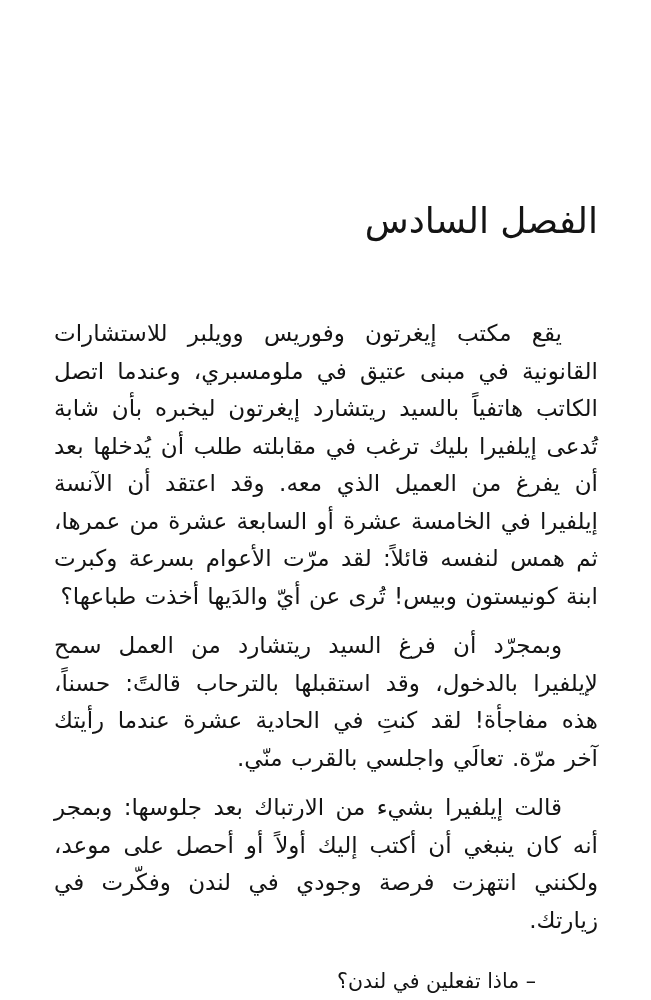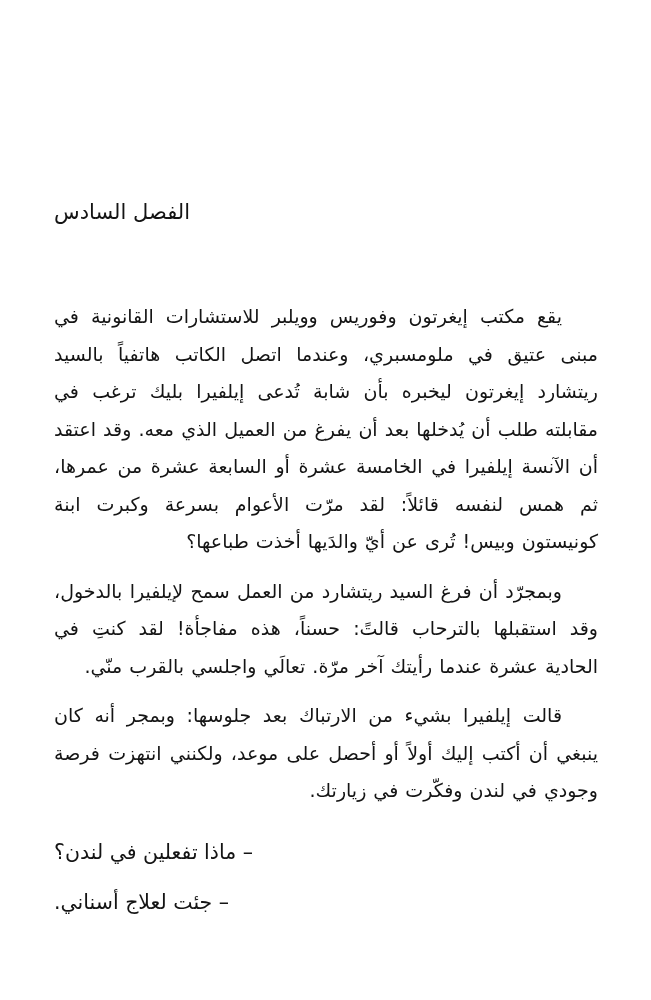--- a/index.html
+++ b/index.html
@@ -16,40 +16,40 @@
       padding: 0 53px 0 54px;
       direction: rtl;
       color: #141414;
       font-family: "DejaVu Sans", sans-serif;
       overflow: hidden;
     }
     .chapter-title {
       margin: 0;
       padding-top: 200px;
       margin-bottom: 74px;
-      text-align: left;
-      font-size: 21px;
+      text-align: right;
+      font-size: 36px;
       font-weight: 400;
       letter-spacing: 0;
       color: #141414;
     }
     .body-paragraph {
       margin: 0 0 12px 0;
-      font-size: 19px;
+      font-size: 23px;
       line-height: 37.5px;
       text-align: justify;
       text-justify: inter-word;
       text-indent: 36px;
       word-spacing: 1px;
     }
     .dialogue-line {
       margin: 13px 62px 0 0;
       font-size: 20.5px;
       line-height: 37.5px;
-      text-align: left;
+      text-align: right;
       text-indent: 0;
     }
     .dialogue-line.first {
       margin-top: 24px;
     }
   </style>
 </head>
 <body>
 
 <div class="book-page">

